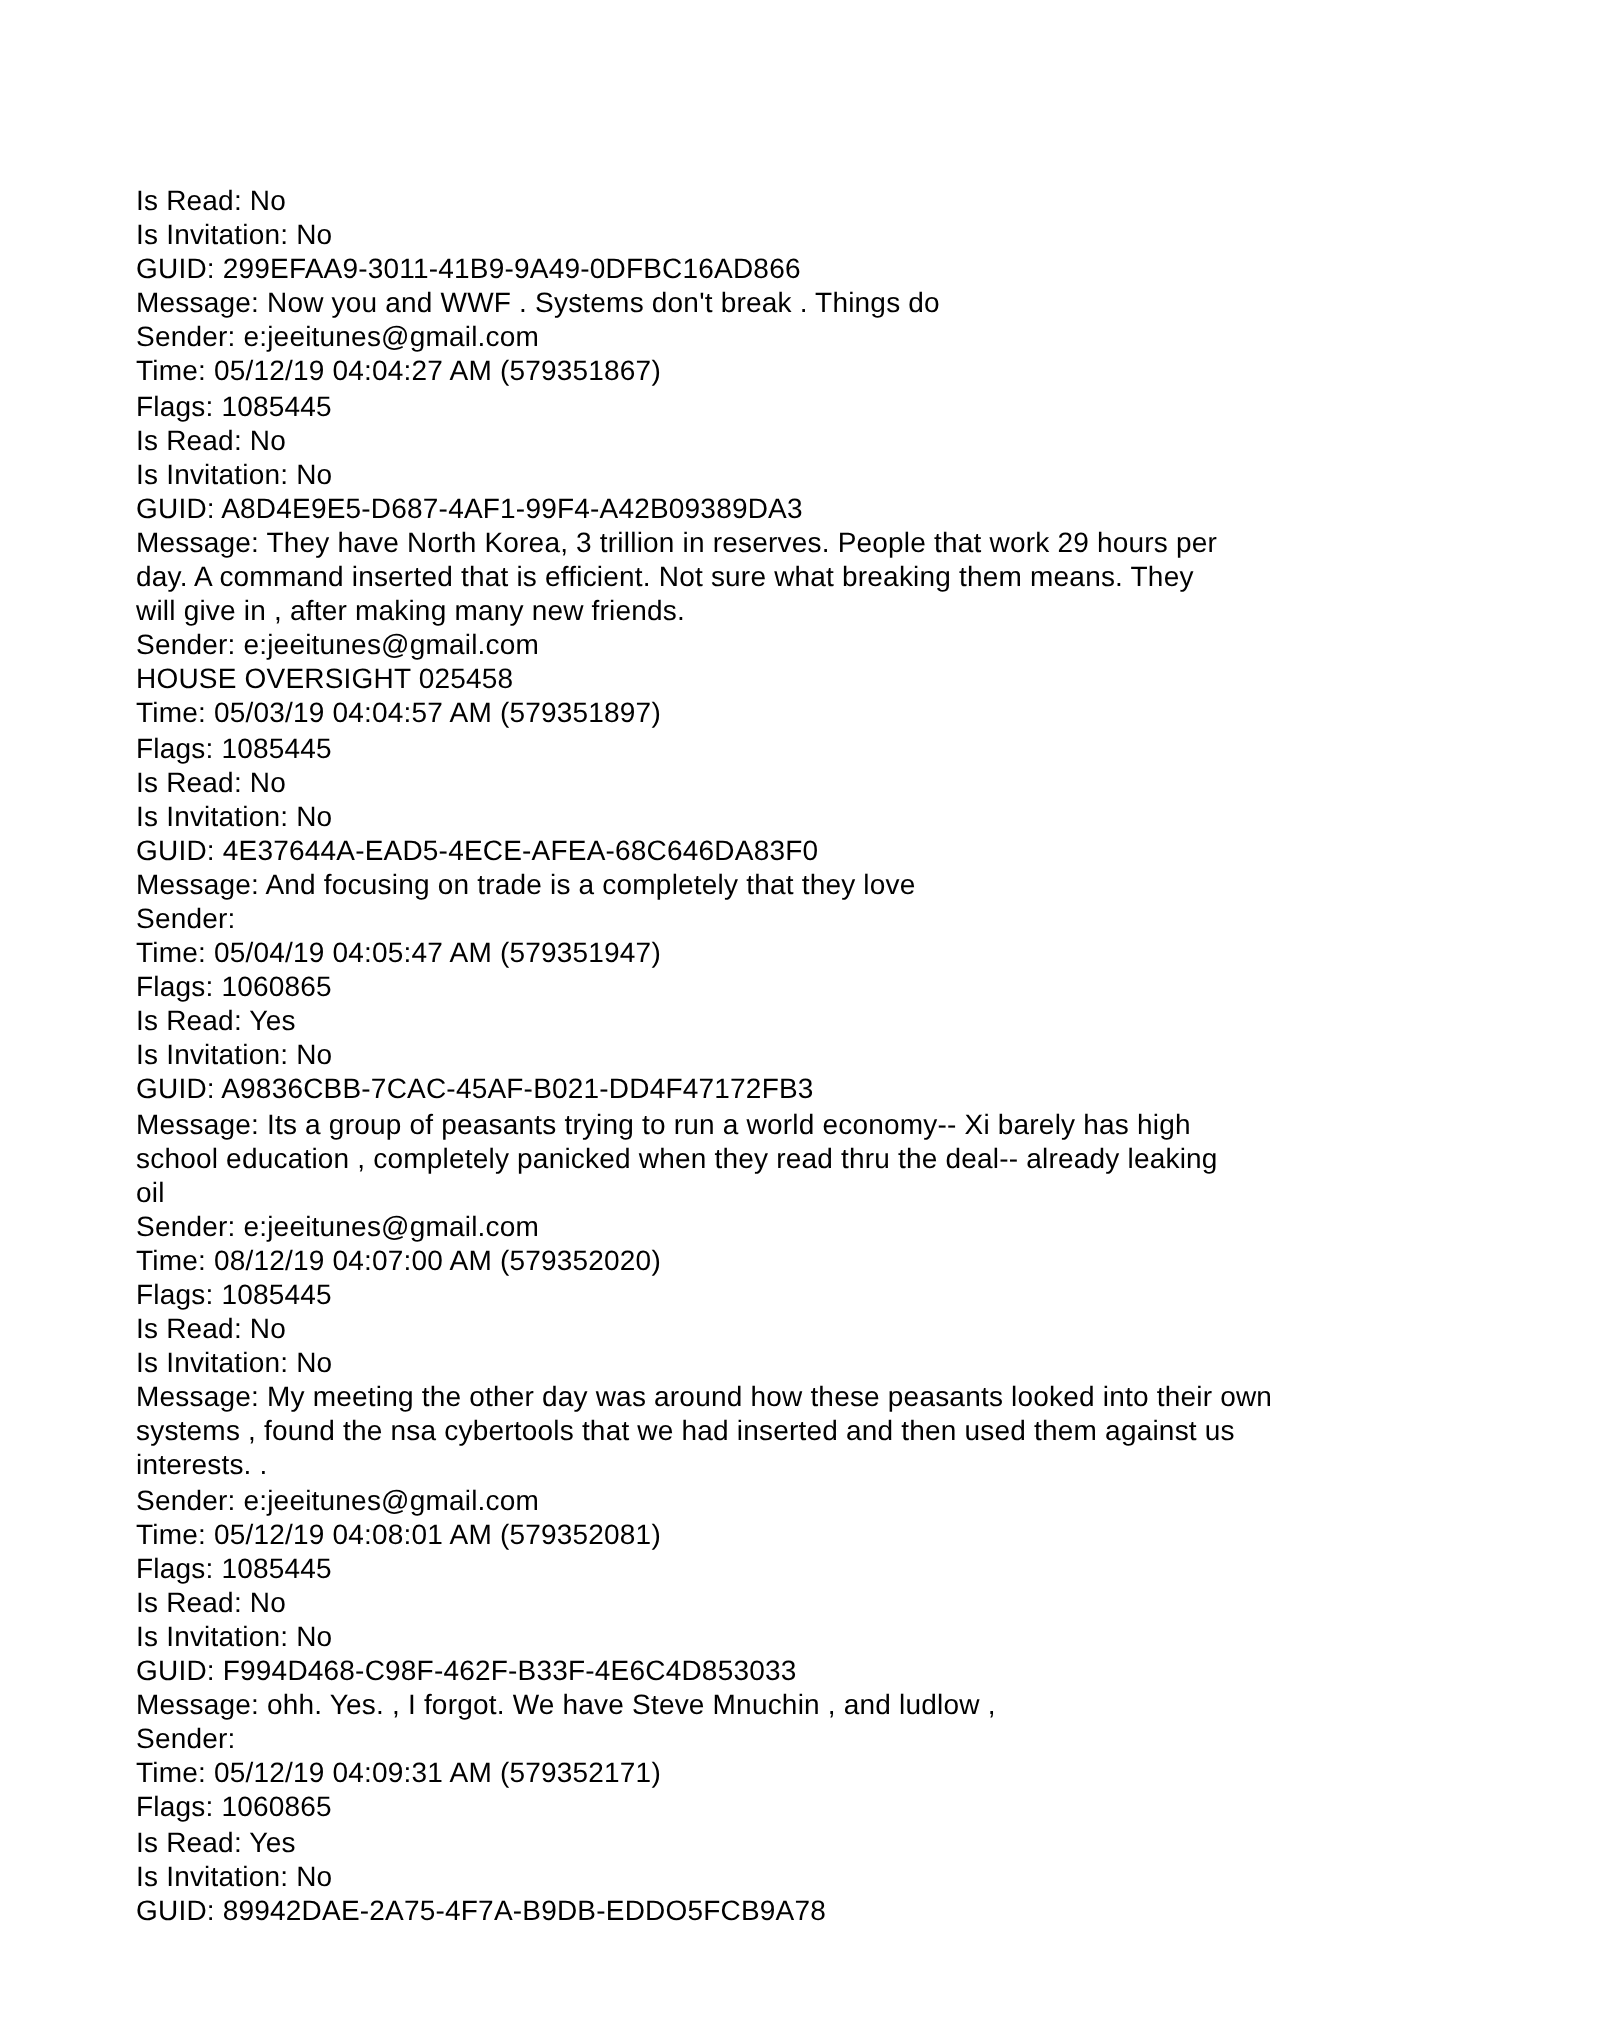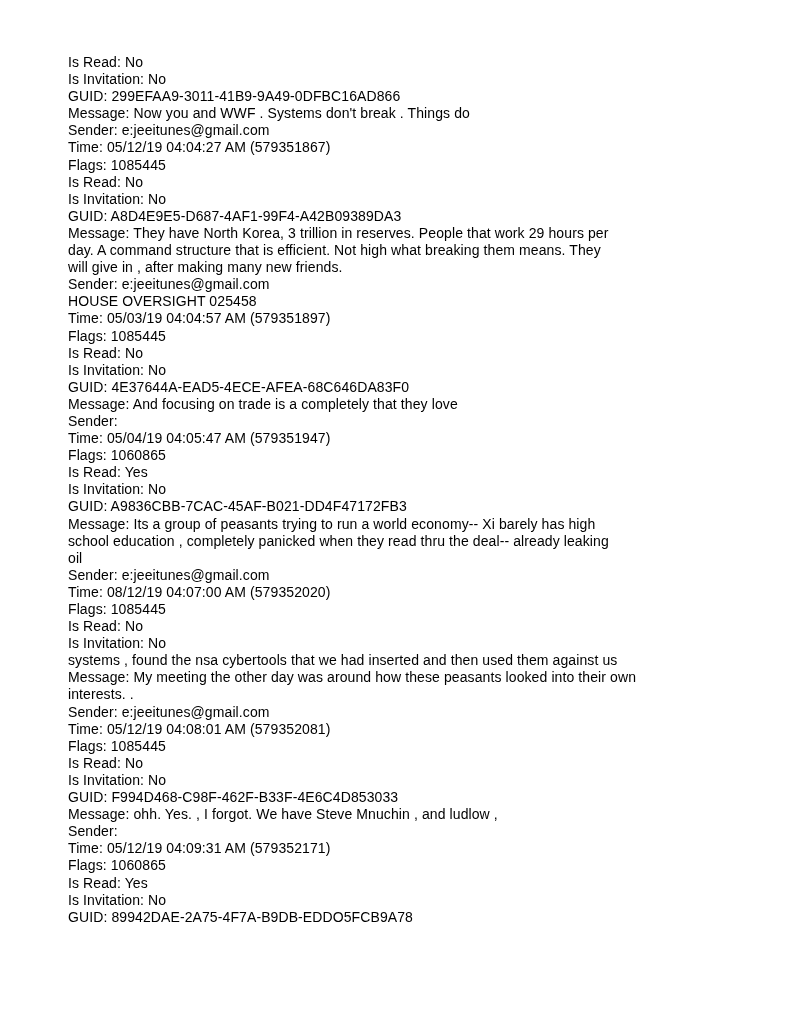--- a/index.html
+++ b/index.html
@@ -32,33 +32,33 @@
   }
   .line {
     white-space: pre;
     min-height: 17.1px;
   }
 </style>
 </head>
 <body style="background: rgb(255, 255, 255);">
 
 <div class="page">
-  <div class="text-block" style="color: rgb(0, 0, 0);">
+  <div class="text-block" style="color: rgb(0, 0, 0); margin-top: 38px;">
       <div class="line">Is Read: No</div>
       <div class="line">Is Invitation: No</div>
       <div class="line">GUID: 299EFAA9-3011-41B9-9A49-0DFBC16AD866</div>
       <div class="line">Message: Now you and WWF . Systems don't break . Things do</div>
       <div class="line">Sender: e:jeeitunes@gmail.com</div>
       <div class="line">Time: 05/12/19 04:04:27 AM (579351867)</div>
       <div class="line">Flags: 1085445</div>
       <div class="line">Is Read: No</div>
       <div class="line">Is Invitation: No</div>
       <div class="line">GUID: A8D4E9E5-D687-4AF1-99F4-A42B09389DA3</div>
       <div class="line">Message: They have North Korea, 3 trillion in reserves. People that work 29 hours per</div>
-      <div class="line">day. A command structure that is efficient. Not high what breaking them means. They</div>
+      <div class="line">day. A command inserted that is efficient. Not sure what breaking them means. They</div>
       <div class="line">will give in , after making many new friends.</div>
       <div class="line">Sender: e:jeeitunes@gmail.com</div>
       <div class="line">HOUSE OVERSIGHT 025458</div>
       <div class="line">Time: 05/03/19 04:04:57 AM (579351897)</div>
       <div class="line">Flags: 1085445</div>
       <div class="line">Is Read: No</div>
       <div class="line">Is Invitation: No</div>
       <div class="line">GUID: 4E37644A-EAD5-4ECE-AFEA-68C646DA83F0</div>
       <div class="line">Message: And focusing on trade is a completely that they love</div>
       <div class="line">Sender:</div>
@@ -68,22 +68,22 @@
       <div class="line">Is Invitation: No</div>
       <div class="line">GUID: A9836CBB-7CAC-45AF-B021-DD4F47172FB3</div>
       <div class="line">Message: Its a group of peasants trying to run a world economy-- Xi barely has high</div>
       <div class="line">school education , completely panicked when they read thru the deal-- already leaking</div>
       <div class="line">oil</div>
       <div class="line">Sender: e:jeeitunes@gmail.com</div>
       <div class="line">Time: 08/12/19 04:07:00 AM (579352020)</div>
       <div class="line">Flags: 1085445</div>
       <div class="line">Is Read: No</div>
       <div class="line">Is Invitation: No</div>
+      <div class="line">Message: My meeting the other day was around how these peasants looked into their own</div>
       <div class="line">systems , found the nsa cybertools that we had inserted and then used them against us</div>
-      <div class="line">Message: My meeting the other day was around how these peasants looked into their own</div>
       <div class="line">interests. .</div>
       <div class="line">Sender: e:jeeitunes@gmail.com</div>
       <div class="line">Time: 05/12/19 04:08:01 AM (579352081)</div>
       <div class="line">Flags: 1085445</div>
       <div class="line">Is Read: No</div>
       <div class="line">Is Invitation: No</div>
       <div class="line">GUID: F994D468-C98F-462F-B33F-4E6C4D853033</div>
       <div class="line">Message: ohh. Yes. , I forgot. We have Steve Mnuchin , and ludlow ,</div>
       <div class="line">Sender:</div>
       <div class="line">Time: 05/12/19 04:09:31 AM (579352171)</div>

